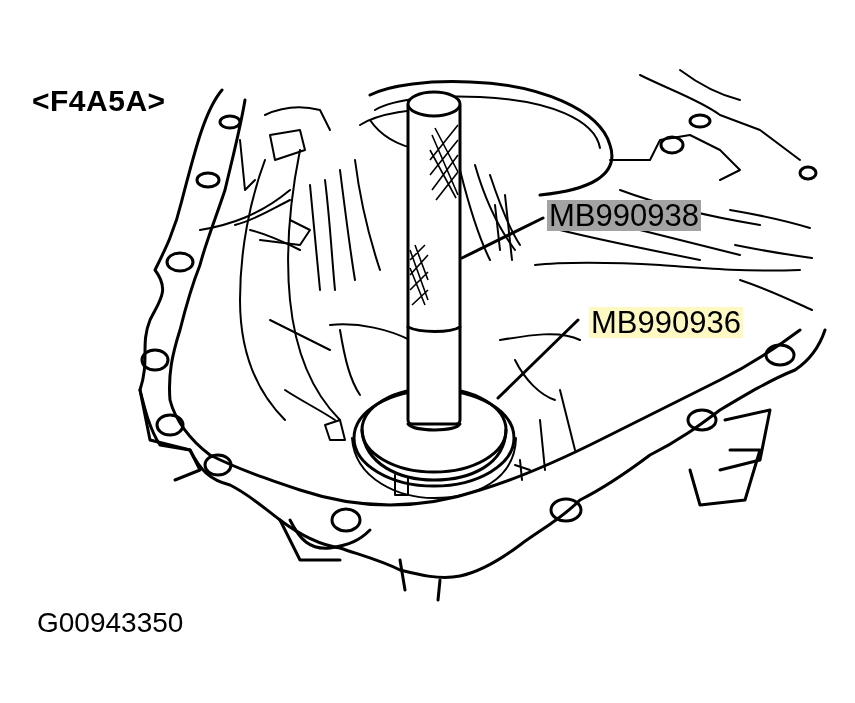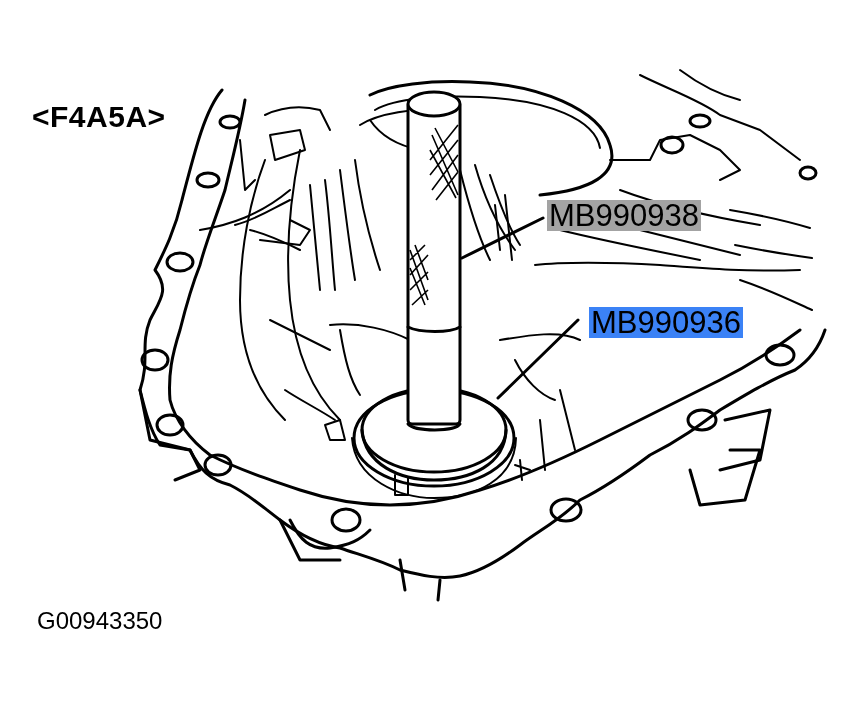--- a/index.html
+++ b/index.html
@@ -1,22 +1,22 @@
 <!DOCTYPE html>
 <html><head>
   <meta charset="utf-8">
   <style>
     html, body { margin: 0; padding: 0; background: #ffffff; }
     body { width: 855px; height: 703px; position: relative; overflow: hidden; font-family: "Liberation Sans", sans-serif; color: #000; }
     .figure { position: absolute; left: 0; top: 0; width: 855px; height: 703px; }
     .label { position: absolute; white-space: nowrap; line-height: 1; color: #000; }
-    .model-label { left: 32px; top: 86px; font-size: 30px; font-weight: bold; letter-spacing: 0.5px; margin-top: 16px; }
+    .model-label { left: 32px; top: 86px; font-size: 30px; font-weight: bold; letter-spacing: 0.5px; }
     .tool-label-1 { left: 547px; top: 200px; font-size: 31px; font-weight: normal; background: #a3a3a3; padding: 0 2px; }
-    .tool-label-2 { left: 589px; top: 307px; font-size: 31px; font-weight: normal; background: #3b82f6; padding: 0 2px; }
-    .figure-id { left: 37px; top: 609px; font-size: 24px; font-weight: normal; text-align: center; }
+    .tool-label-2 { left: 589px; top: 307px; font-size: 31px; font-weight: normal; background: #fef9c3; padding: 0 2px; }
+    .figure-id { left: 37px; top: 609px; font-size: 28px; font-weight: normal; text-align: center; }
     svg .ln { fill: none; stroke: #000; stroke-width: 3; stroke-linecap: round; stroke-linejoin: round; }
     svg .thin { fill: none; stroke: #000; stroke-width: 2; stroke-linecap: round; stroke-linejoin: round; }
     svg .hatch { fill: none; stroke: #000; stroke-width: 1.6; }
     svg .wf { fill: #fff; stroke: #000; stroke-width: 3; stroke-linejoin: round; }
   </style>
 </head>
 <body>
 
 <div class="figure">
   <svg width="855" height="703" viewBox="0 0 855 703" xmlns="http://www.w3.org/2000/svg">

